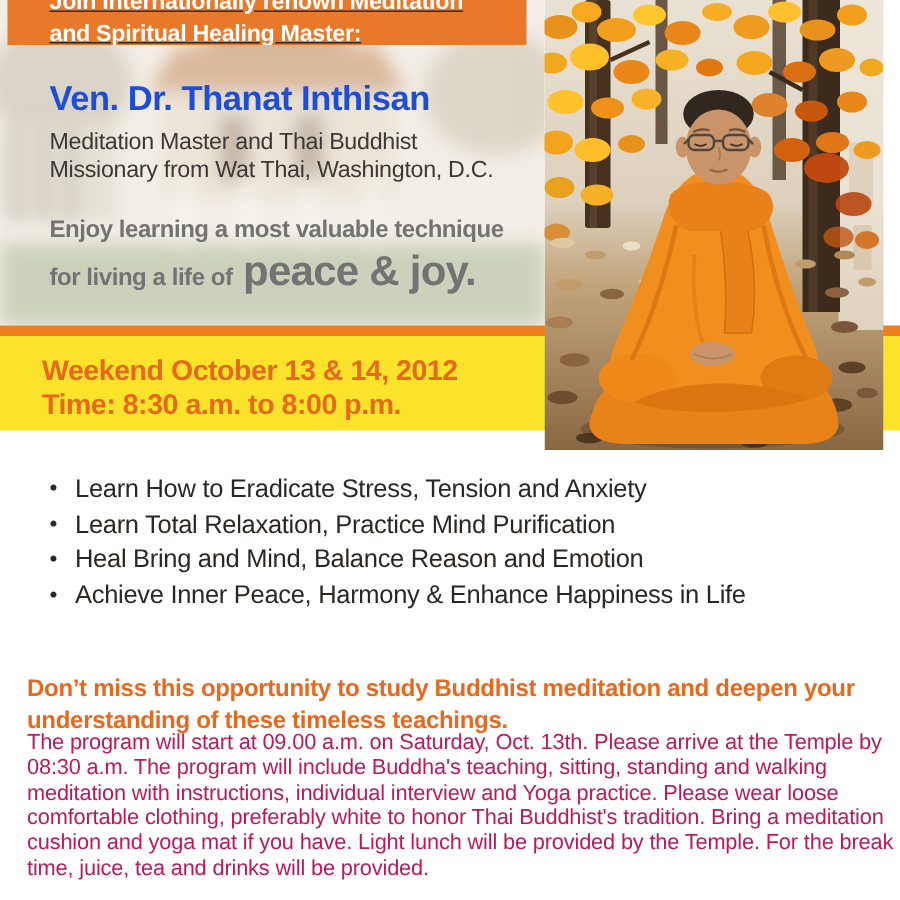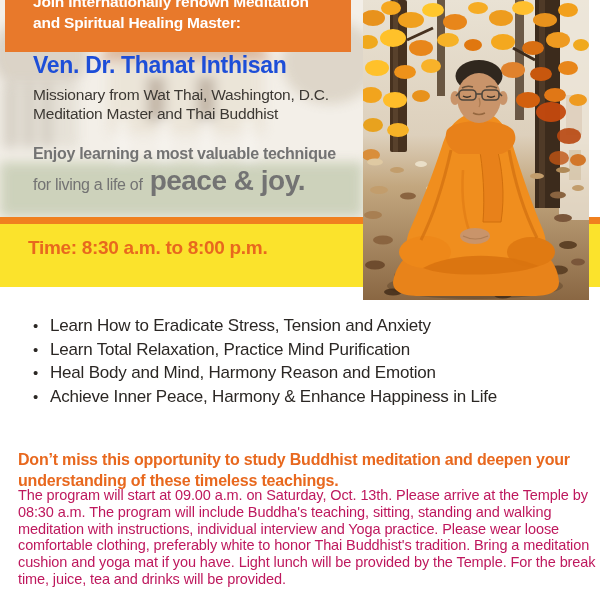--- a/index.html
+++ b/index.html
@@ -9,43 +9,44 @@
     font-family:"Liberation Sans", sans-serif;
     color:#2e2a27;
   }
   .abs{position:absolute;}
 
   
   .faded-bg{left:0;top:0;width:363px;height:217px;overflow:hidden;background:#f3efe8;}
 
   
   .top-banner{
-    left:5px;top:0;width:346px;height:52px;overflow:hidden;
+    left:5px;top:0;width:346px;height:30px;overflow:hidden;
     background:var(--banner-orange,#e8792b);
+    text-decoration:underline;
   }
   .top-banner .lines{
     margin:-9px 0 0 28px;
     font-size:15.5px;font-weight:bold;line-height:21px;color:#ffffff;
     letter-spacing:-0.2px;
   }
 
   
   .speaker{left:33px;top:52px;width:320px;}
   .speaker h1{
     margin:0;font-size:23px;font-weight:bold;color:#1d4ed8;letter-spacing:-0.3px;
   }
   .speaker .role{
     margin-top:6px;font-size:15.5px;line-height:19px;color:#3c3833;letter-spacing:-0.2px;
   }
 
   
   .tagline{left:33px;top:143px;width:330px;color:#737373;}
   .tagline .t1{font-size:16px;font-weight:bold;letter-spacing:-0.3px;line-height:21px;}
   .tagline .t2{display:flex;align-items:baseline;margin-top:1px;}
-  .tagline .t2 .pre{font-size:16px;font-weight:normal;letter-spacing:-0.3px;}
+  .tagline .t2 .pre{font-size:16px;font-weight:bold;letter-spacing:-0.3px;}
   .tagline .t2 .big{font-size:28px;font-weight:bold;letter-spacing:-0.5px;margin-left:7px;}
 
   
   .divider{left:0;top:217px;width:600px;height:7px;background:var(--divider-orange,#f0801f);}
   .schedule{
     left:0;top:224px;width:600px;height:63px;
     background:var(--banner-yellow,#fbe32c);
   }
   .schedule .lines{
     margin:12px 0 0 28px;
@@ -111,36 +112,37 @@
 <div class="abs top-banner">
   <div class="lines">
     <div>Join Internationally renown Meditation</div>
     <div>and Spiritual Healing Master:</div>
   </div>
 </div>
 
 <div class="abs speaker">
   <h1>Ven. Dr. Thanat Inthisan</h1>
   <div class="role">
+    <div>Meditation Master and Thai Buddhist</div>
     <div>Missionary from Wat Thai, Washington, D.C.</div>
-    <div>Meditation Master and Thai Buddhist</div>
   </div>
 </div>
 
 <div class="abs tagline">
   <div class="t1">Enjoy learning a most valuable technique</div>
   <div class="t2">
     <span class="pre">for living a life of</span>
     <span class="big">peace &amp; joy.</span>
   </div>
 </div>
 
 <div class="abs divider"></div>
 <div class="abs schedule">
   <div class="lines">
+    <div>Weekend October 13 &amp; 14, 2012</div>
     <div>Time: 8:30 a.m. to 8:00 p.m.</div>
   </div>
 </div>
 
 <div class="abs photo">
   <svg width="226" height="300" viewBox="0 0 226 300">
     <defs>
       <linearGradient id="pbg" x1="0" y1="0" x2="0" y2="1">
         <stop offset="0" stop-color="#e9e2d4"></stop>
         <stop offset="0.45" stop-color="#ddd0bc"></stop>
@@ -273,21 +275,21 @@
   <li>
       <span class="dot">•</span>
       <span>Learn How to Eradicate Stress, Tension and Anxiety</span>
     </li>
   <li>
       <span class="dot">•</span>
       <span>Learn Total Relaxation, Practice Mind Purification</span>
     </li>
   <li>
       <span class="dot">•</span>
-      <span>Heal Body and Mind, Harmony Reason and Emotion</span>
+      <span>Heal Bring and Mind, Balance Reason and Emotion</span>
     </li>
   <li>
       <span class="dot">•</span>
       <span>Achieve Inner Peace, Harmony &amp; Enhance Happiness in Life</span>
     </li>
 </ul>
 
 <div class="abs cta">Don’t miss this opportunity to study Buddhist meditation and deepen your understanding of these timeless teachings.</div>
 
 <div class="abs program">The program will start at 09.00 a.m. on Saturday, Oct. 13th.  Please arrive at the Temple by 08:30 a.m.  The program will include Buddha's teaching, sitting, standing and walking meditation with instructions, individual interview and Yoga practice.  Please wear loose comfortable clothing, preferably white to honor Thai Buddhist's tradition.  Bring a meditation cushion and yoga mat if you have.  Light lunch will be provided by the Temple.  For the break time,  juice,  tea and drinks will be provided.</div>

